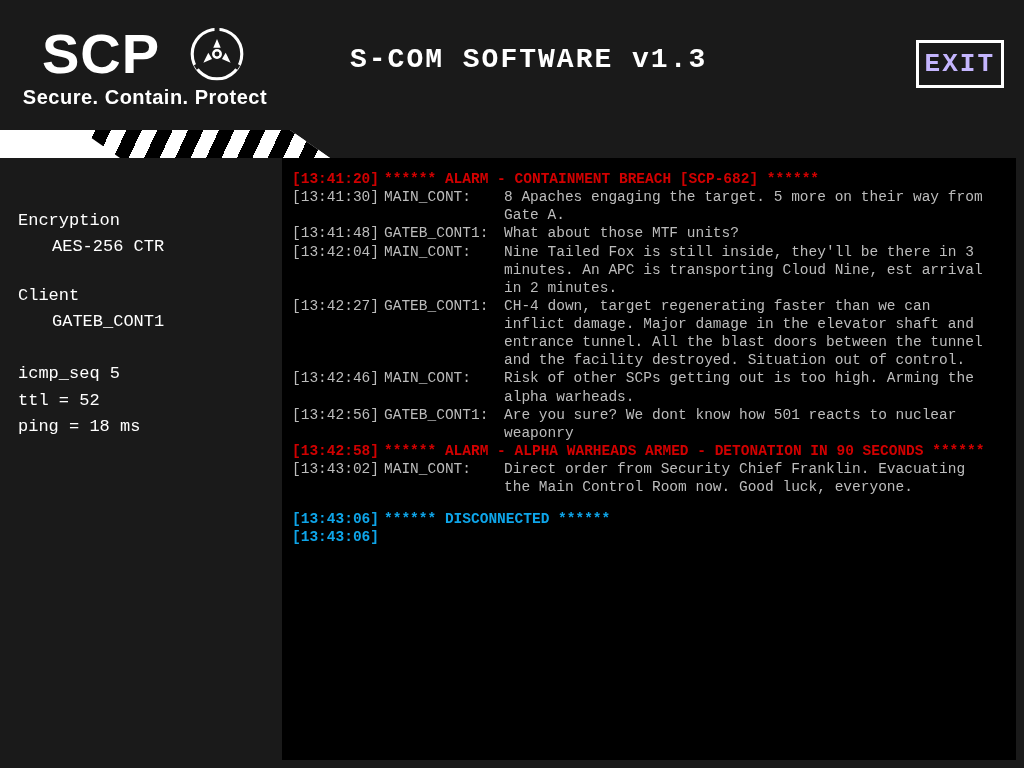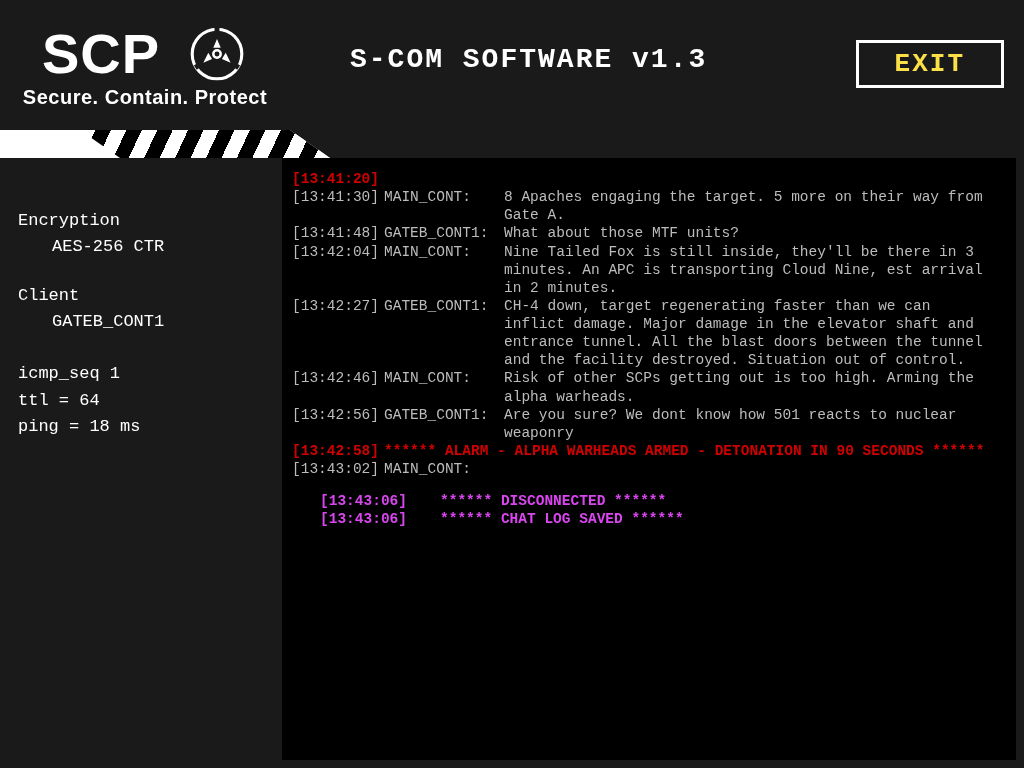--- a/index.html
+++ b/index.html
@@ -56,25 +56,25 @@
   }
 
   .title {
     position: absolute; left: 350px; top: 44px; right: 150px;
     color: #fff; font-size: 28px; font-weight: bold;
     letter-spacing: 2px;
   }
 
   .exit-btn {
     position: absolute; right: 20px; top: 40px;
-    border: 3px solid #fff; padding: 6px 36px;
+    border: 3px solid #fff; padding: 6px 6px;
     font-family: "Courier New", monospace;
     font-size: 26px; font-weight: bold;
     letter-spacing: 2px;
-    color: #fde047; background: transparent;
+    color: #c4b5fd; background: transparent;
     cursor: pointer;
   }
 
   
   .sidebar {
     position: absolute; left: 0; top: 180px; width: 282px; bottom: 0;
     background: #1a1a1a;
     color: #fff;
     font-size: 17px;
     line-height: 1.55;
@@ -94,21 +94,21 @@
     line-height: 1.25;
     color: #c8c8c8;
     overflow: hidden;
   }
   .line { display: flex; align-items: flex-start; }
   .line + .line { margin-top: 0; }
   .ts { width: 92px; flex: 0 0 92px; }
   .spk { width: 120px; flex: 0 0 120px; }
   .msg { flex: 1 1 auto; white-space: pre-wrap; }
   .red .ts, .red .msg, .red .spk { color: #d10000; font-weight: bold; }
-  .green .ts, .green .msg, .green .spk { color: #d946ef; font-weight: bold; margin-left: 28px; }
+  .green .ts, .green .msg, .green .spk { color: #0ea5e9; font-weight: bold; }
   .gray .ts, .gray .spk, .gray .msg { color: #bcbcbc; }
 
   .spacer { height: 14px; }
 </style>
 </head>
 <body>
 
 <div class="root">
 
   <div class="header">
@@ -150,29 +150,30 @@
       <div class="side-label">Encryption</div>
       <div class="side-value">AES-256 CTR</div>
     </div>
     <div class="side-block">
     </div>
     <div class="side-block">
       <div class="side-label">Client</div>
       <div class="side-value">GATEB_CONT1</div>
     </div>
     <div class="net-stats">
-      <div>icmp_seq 1</div>
-      <div>ttl = 64</div>
+      <div>icmp_seq 5</div>
+      <div>ttl = 52</div>
       <div>ping = 18 ms</div>
     </div>
   </aside>
 
   <main class="terminal" id="terminal">
       <div class="line red">
         <span class="ts">[13:41:20]</span>
+        <span class="msg">****** ALARM - CONTAINMENT BREACH [SCP-682] ******</span>
       </div>
       <div class="line gray">
         <span class="ts">[13:41:30]</span>
         <span class="spk">MAIN_CONT:</span>
         <span class="msg">8 Apaches engaging the target. 5 more on their way from Gate A.</span>
       </div>
       <div class="line gray">
         <span class="ts">[13:41:48]</span>
         <span class="spk">GATEB_CONT1:</span>
         <span class="msg">What about those MTF units?</span>
@@ -197,24 +198,24 @@
         <span class="spk">GATEB_CONT1:</span>
         <span class="msg">Are you sure? We dont know how 501 reacts to nuclear weaponry</span>
       </div>
       <div class="line red">
         <span class="ts">[13:42:58]</span>
         <span class="msg">****** ALARM - ALPHA WARHEADS ARMED - DETONATION IN 90 SECONDS ******</span>
       </div>
       <div class="line gray">
         <span class="ts">[13:43:02]</span>
         <span class="spk">MAIN_CONT:</span>
+        <span class="msg">Direct order from Security Chief Franklin. Evacuating the Main Control Room now. Good luck, everyone.</span>
       </div>
       <div class="spacer"></div>
       <div class="line green">
         <span class="ts">[13:43:06]</span>
         <span class="msg">****** DISCONNECTED ******</span>
       </div>
       <div class="line green">
         <span class="ts">[13:43:06]</span>
-        <span class="msg">****** CHAT LOG SAVED ******</span>
       </div>
     </main>
 </div>
 
 </body></html>

